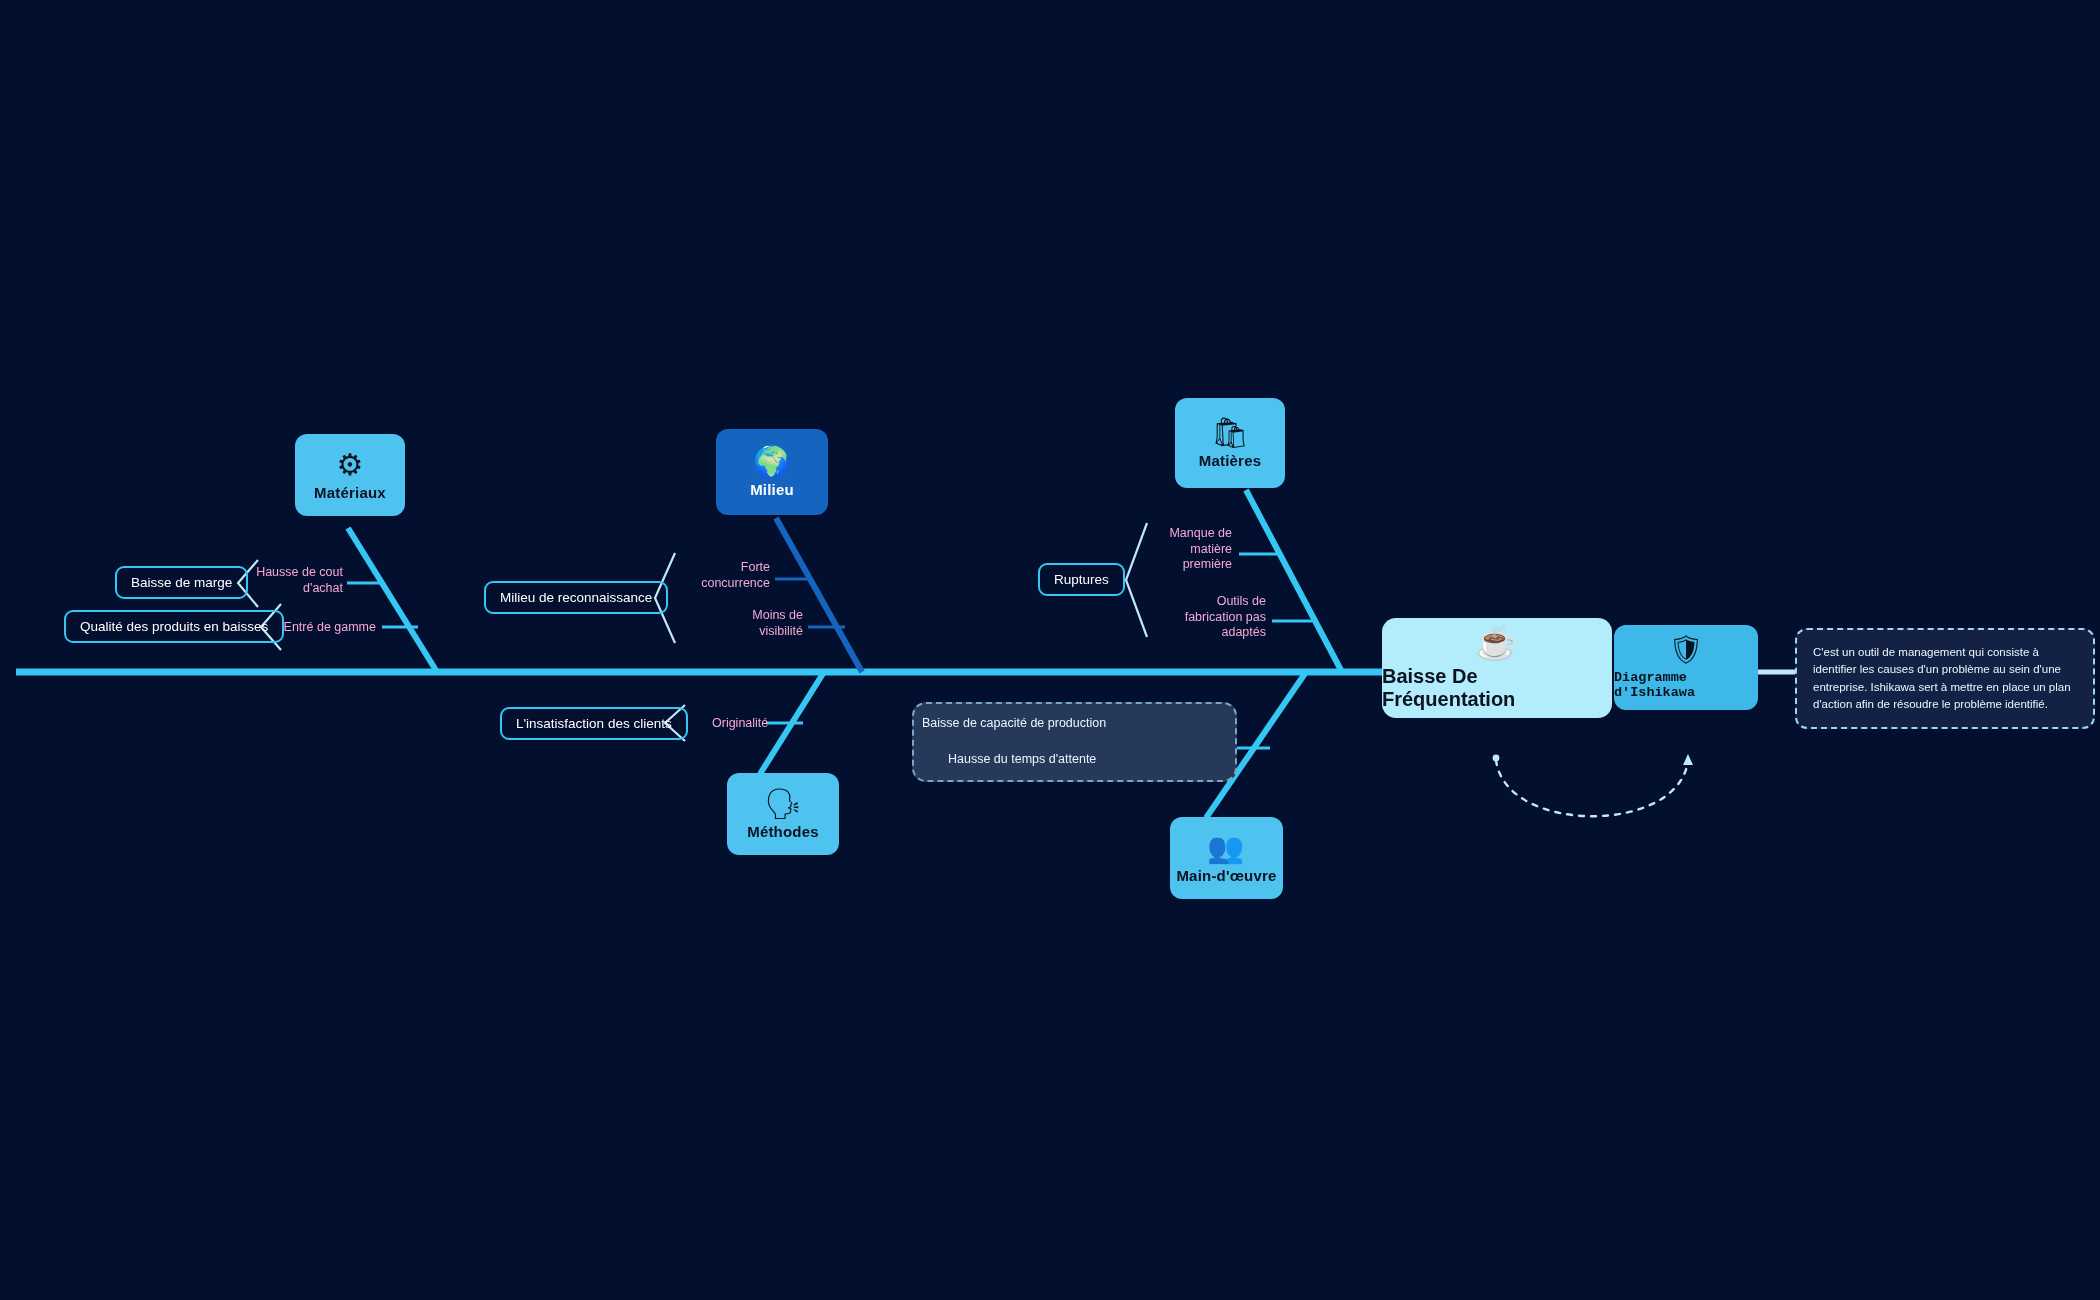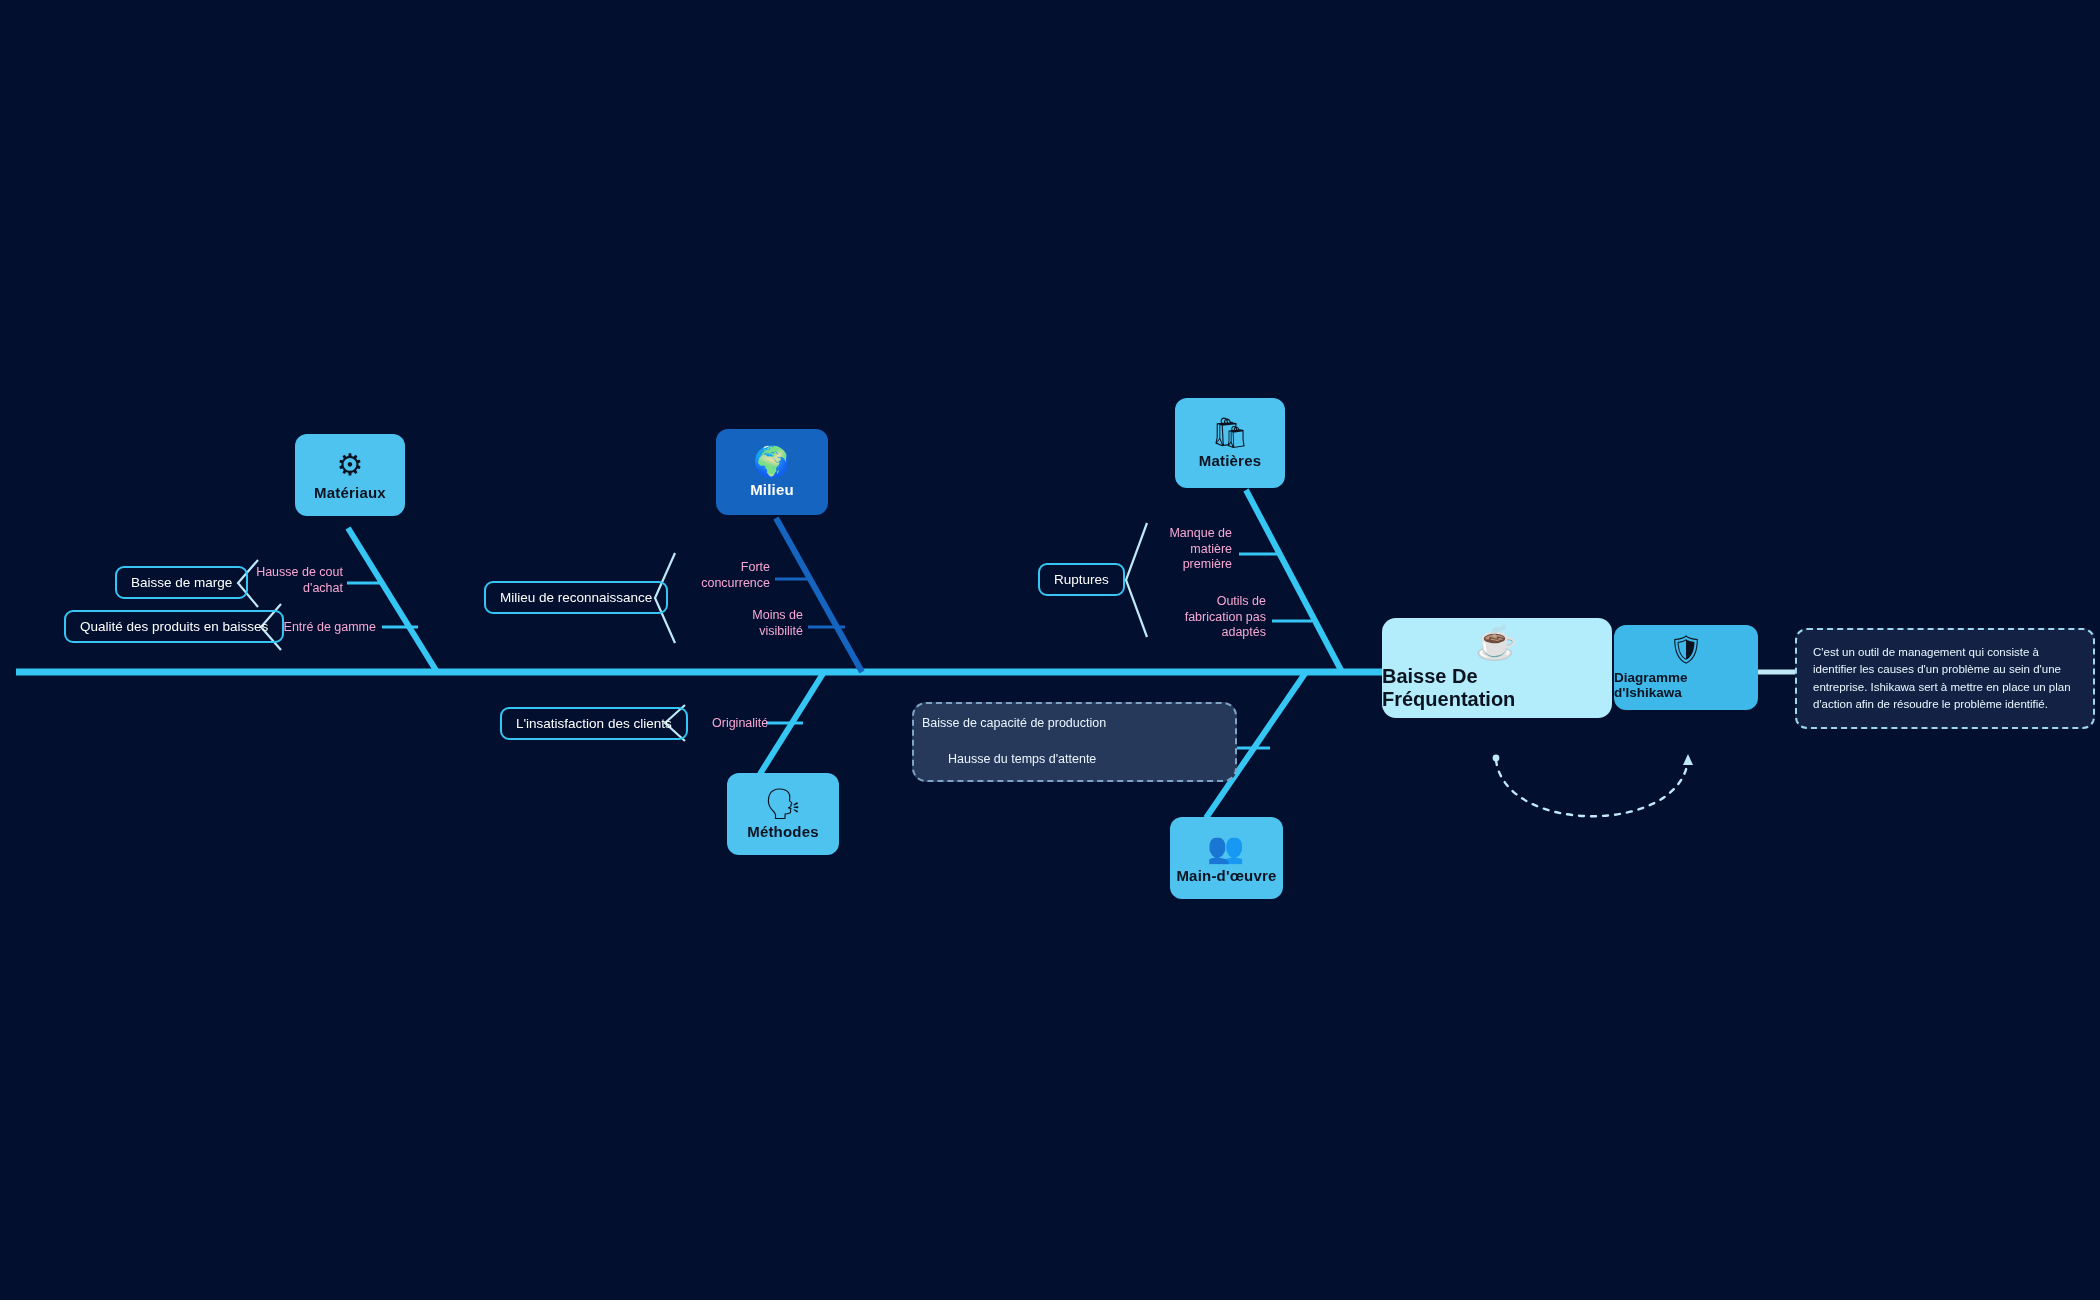--- a/index.html
+++ b/index.html
@@ -44,21 +44,21 @@
   }
   .mainbox .ico { font-size:34px; line-height:1; }
   .mainbox .lbl { font-size:20px; font-weight:700; }
 
   .toolbox {
     position:absolute; background:#3eb8e8; border-radius:12px;
     display:flex; flex-direction:column; align-items:center; justify-content:center; gap:6px;
     color:#0b1220;
   }
   .toolbox .ico { font-size:28px; line-height:1; }
-  .toolbox .lbl { font-size:13.5px; font-weight:700; }
+  .toolbox .lbl { font-size:13.5px; font-weight:700;font-family:Liberation Mono, monospace; }
 
   
   .note {
     position:absolute; border:2px dashed #9fd7ee; border-radius:12px;
     background:#132244; color:#eaf6ff; font-size:11.5px; line-height:1.5;
     padding:14px 16px;
   }
   
   .group {
     position:absolute; border:2px dashed #7fa3c4; border-radius:14px;

